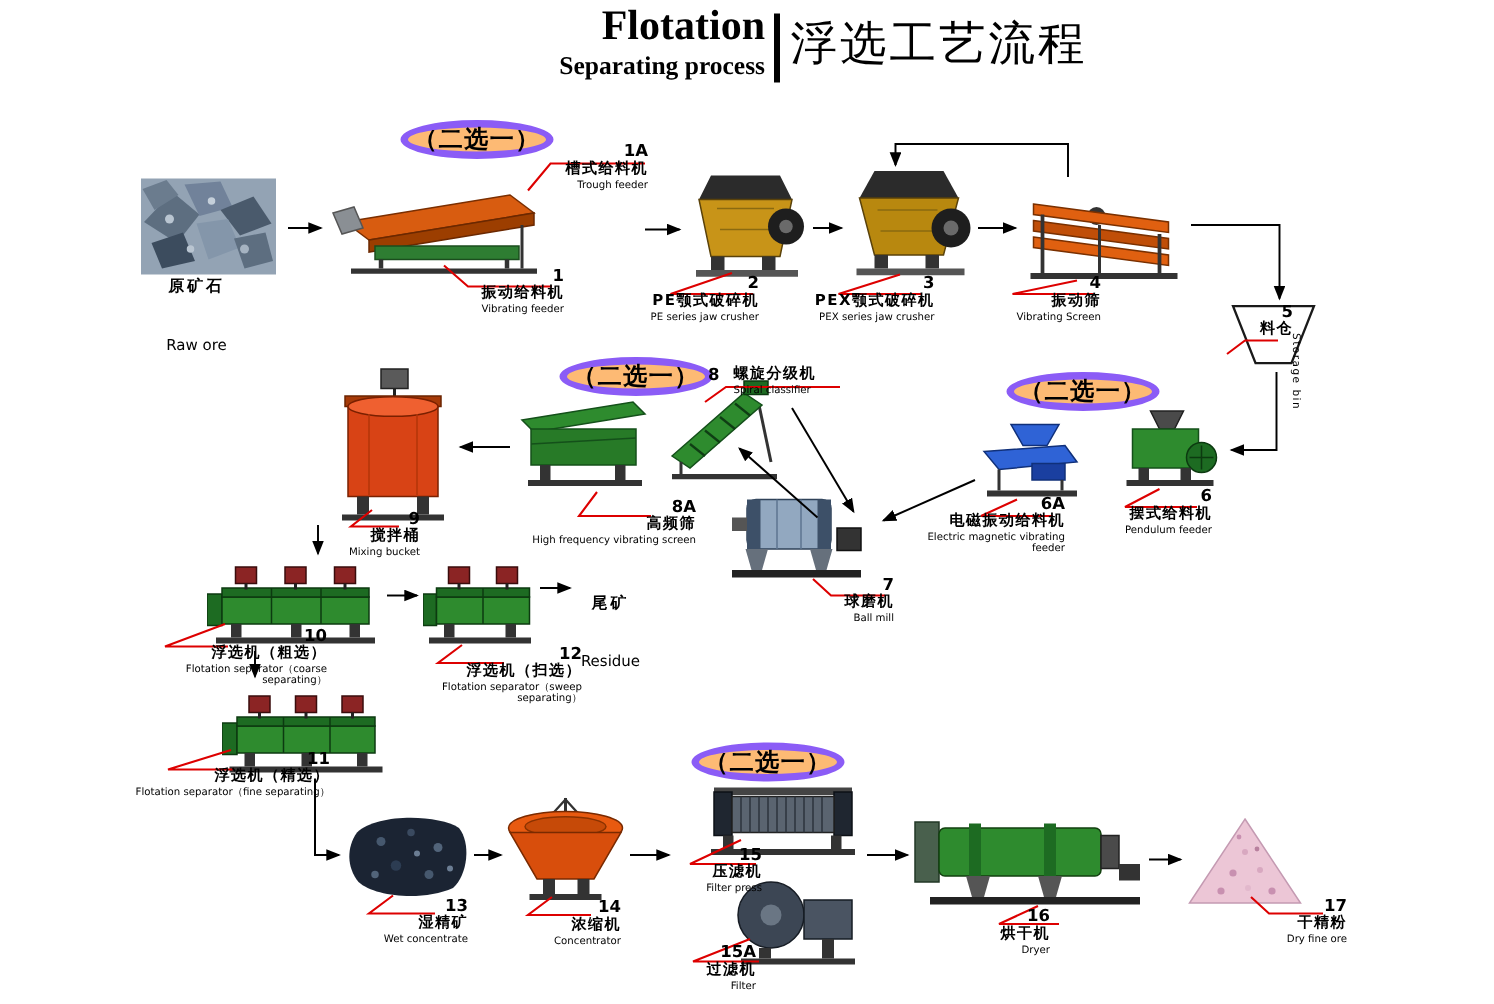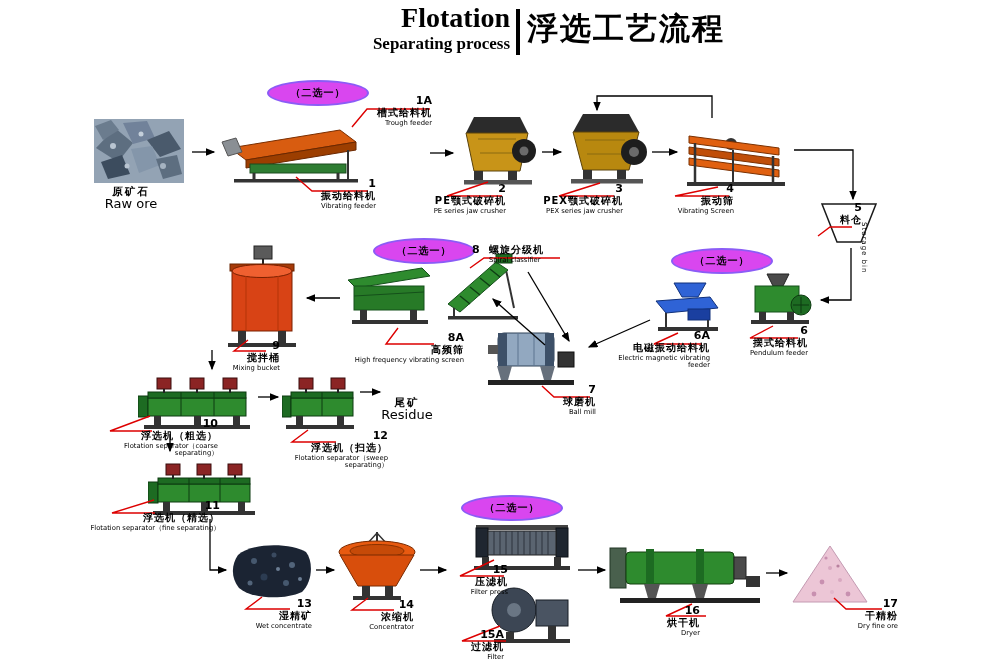--- a/index.html
+++ b/index.html
@@ -10,34 +10,34 @@
   #connectors { position:absolute; left:0; top:0; z-index:5; pointer-events:none; }
   .callout { position:absolute; z-index:10; text-align:right; line-height:1.08; }
   .callout .num { display:block; font-size:11px; font-weight:700; height:13px; }
   .callout .zh  { display:block; font-size:10px; font-weight:700; letter-spacing:1px; }
   .callout .en  { display:block; font-size:6.8px; margin-top:1px; }
   .callout.inline { display:grid; grid-template-columns:14px 1fr; column-gap:3px;
                     text-align:left; align-items:end; }
   .callout.inline .num { height:auto; }
   .caption { position:absolute; z-index:10; text-align:center; line-height:1.15; }
   .caption .zh { display:block; font-size:10.5px; font-weight:700; letter-spacing:2px; }
-  .caption .en { display:block; font-size:13px; }
+  .caption .en { display:block; font-size:10px;margin-top:28px; }
   .choice { position:absolute; z-index:10; width:102px; height:26px;
-            border:2px solid #8b5cf6; border-radius:50%;
+            border:5px solid #8b5cf6; border-radius:50%;
             display:flex; align-items:center; justify-content:center;
-            font-size:10px; font-weight:700; letter-spacing:1px; background:#d946ef; }
+            font-size:16px; font-weight:700; letter-spacing:1px; background:#fdba74; }
   .vtext { position:absolute; z-index:10; writing-mode:vertical-rl;
            font-size:7px; letter-spacing:1px; }
   .title-en { position:absolute; left:300px; width:210px; text-align:right; z-index:10;
               font-family:"Liberation Serif","DejaVu Serif",serif; font-weight:700; }
   #title-main { top:2px;  font-size:28px; }
   #title-sub  { top:34px; font-size:17px; }
   #title-bar  { position:absolute; left:516px; top:9px; width:4px; height:46px;
                 background:#000; z-index:10; }
-  #title-zh   { position:absolute; left:527px; top:8px; font-size:31px; font-weight:700;
+  #title-zh   { position:absolute; left:527px; top:8px; font-size:31px; font-weight:400;
                 letter-spacing:2px; z-index:10; }
 </style>
 </head>
 <body>
 
 <div id="title-main" class="title-en">Flotation</div>
 <div id="title-sub" class="title-en">Separating process</div>
 <div id="title-bar"></div>
 <div id="title-zh">浮选工艺流程</div>
 

